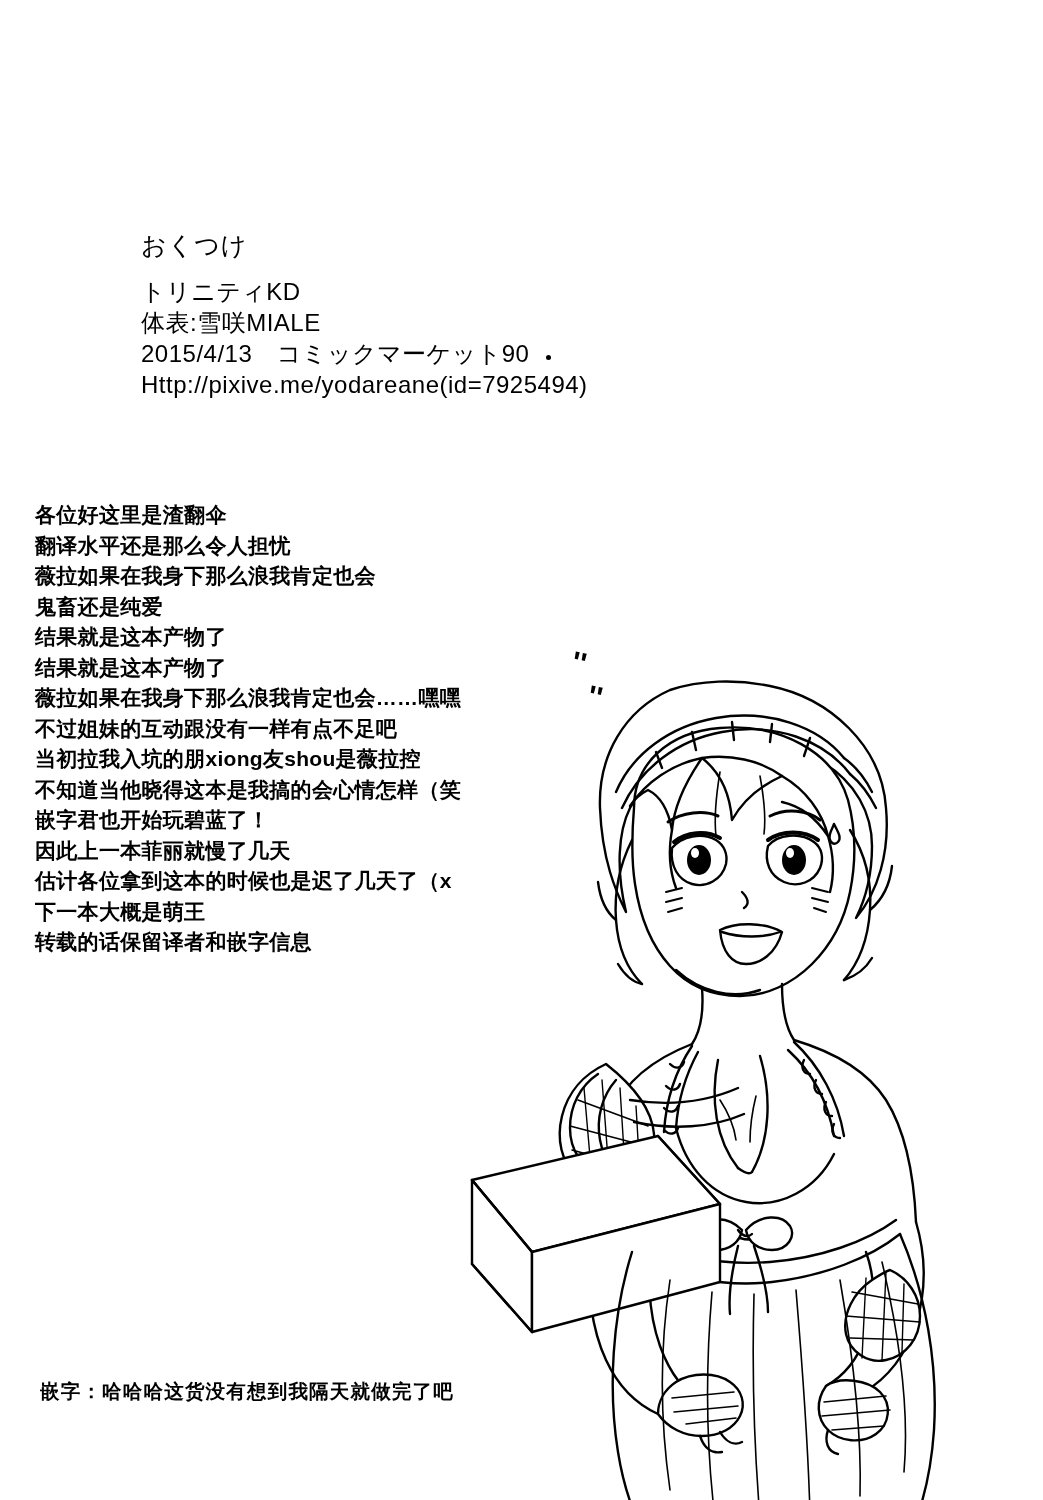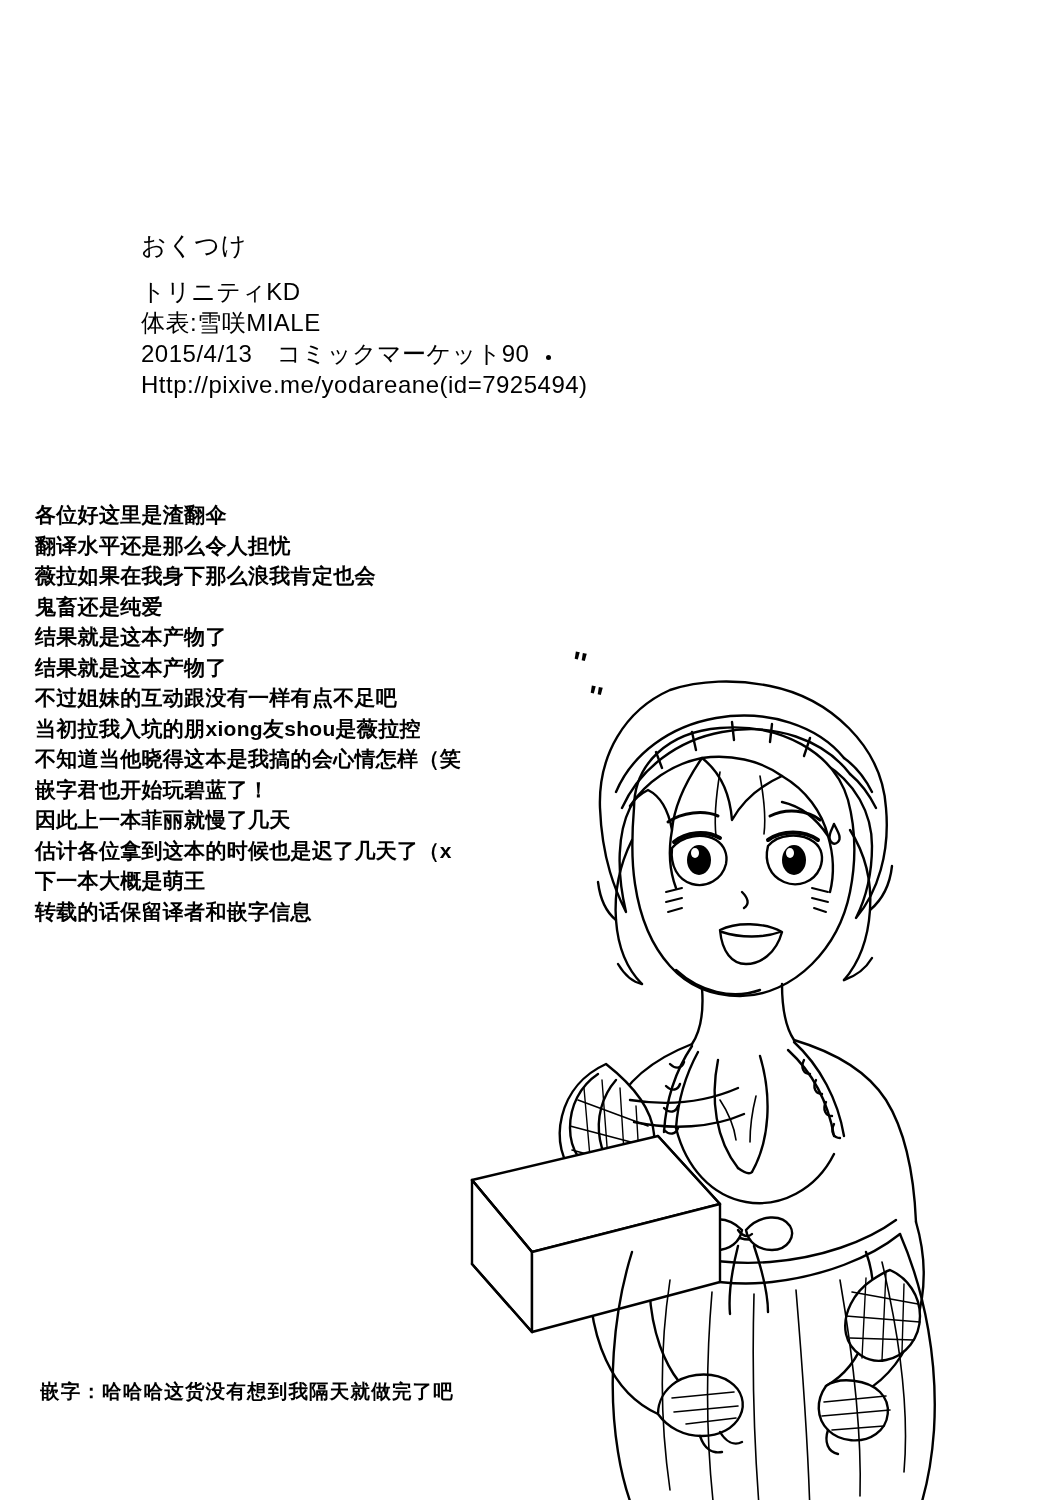--- a/index.html
+++ b/index.html
@@ -110,20 +110,21 @@
     <div class="colophon-line">Http://pixive.me/yodareane(id=7925494)</div>
   </div>
 
   <div class="notes">
     <div class="note-line">各位好这里是渣翻伞</div>
     <div class="note-line">翻译水平还是那么令人担忧</div>
     <div class="note-line">薇拉如果在我身下那么浪我肯定也会</div>
     <div class="note-line">鬼畜还是纯爱</div>
     <div class="note-line">结果就是这本产物了</div>
     <div class="note-line">结果就是这本产物了</div>
+    <div class="note-line">薇拉如果在我身下那么浪我肯定也会……嘿嘿</div>
     <div class="note-line">不过姐妹的互动跟没有一样有点不足吧</div>
     <div class="note-line">当初拉我入坑的朋xiong友shou是薇拉控</div>
     <div class="note-line">不知道当他晓得这本是我搞的会心情怎样（笑</div>
     <div class="note-line">嵌字君也开始玩碧蓝了！</div>
     <div class="note-line">因此上一本菲丽就慢了几天</div>
     <div class="note-line">估计各位拿到这本的时候也是迟了几天了（x</div>
     <div class="note-line">下一本大概是萌王</div>
     <div class="note-line">转载的话保留译者和嵌字信息</div>
   </div>
 

